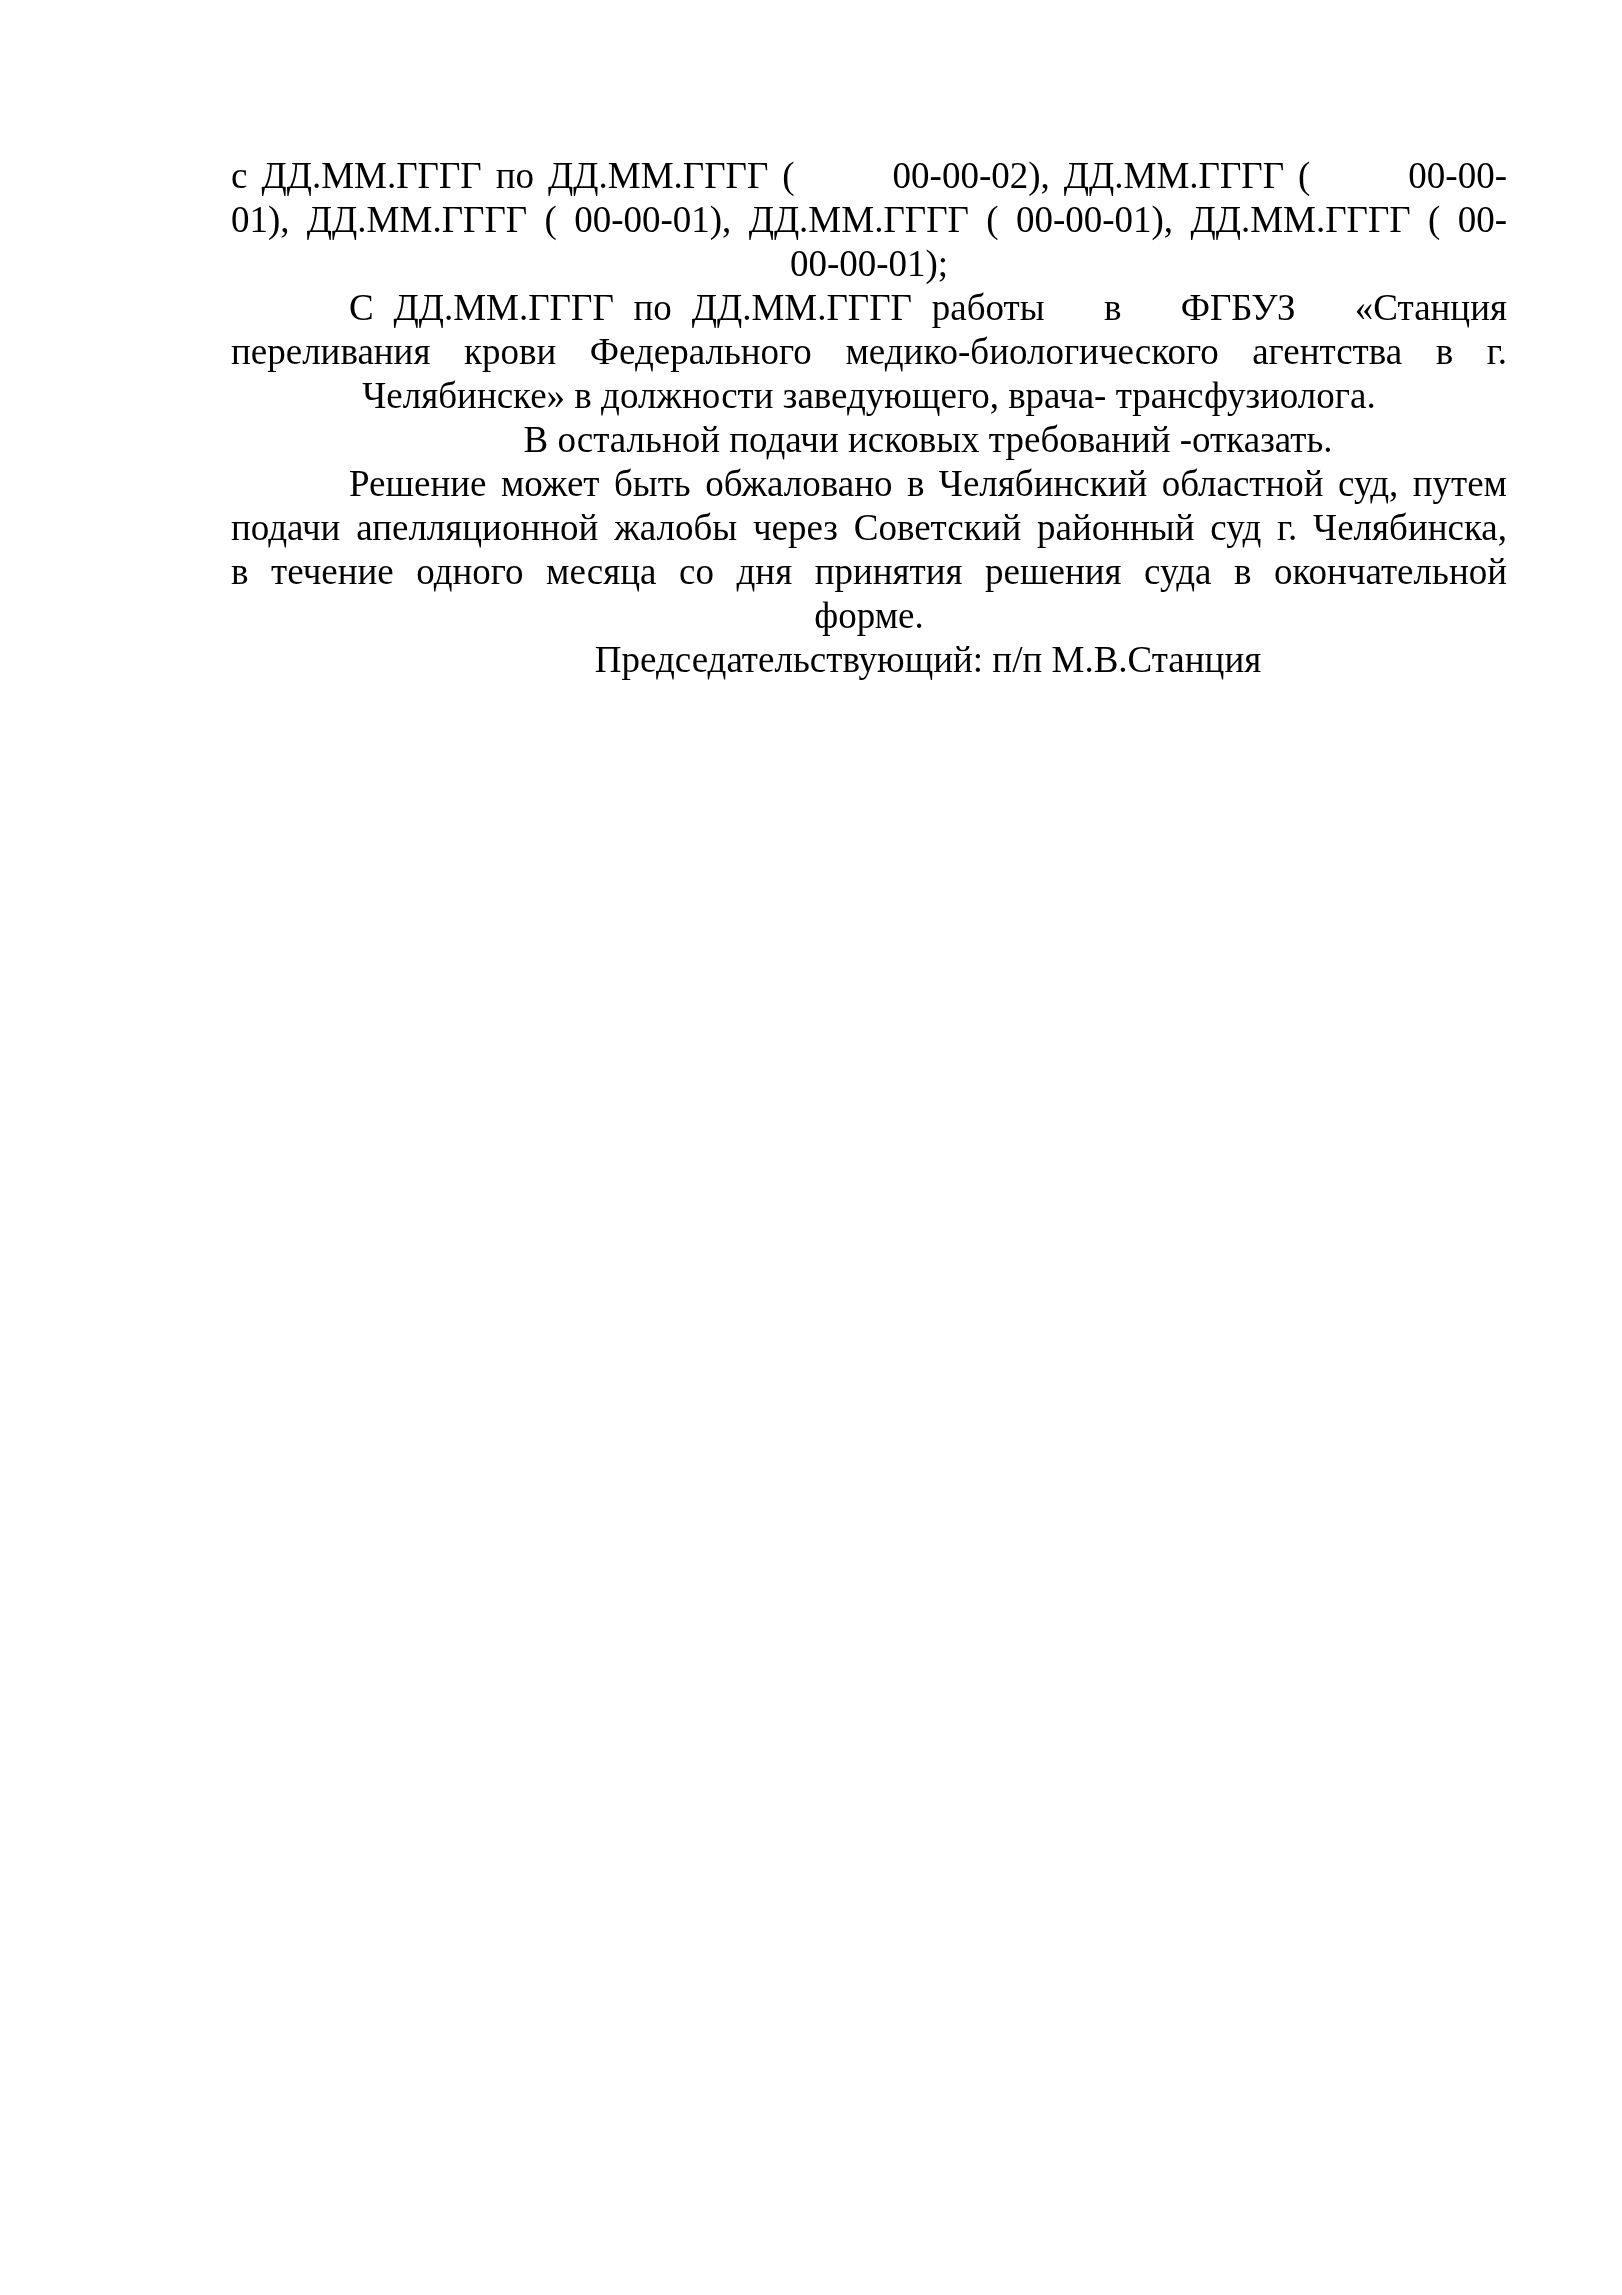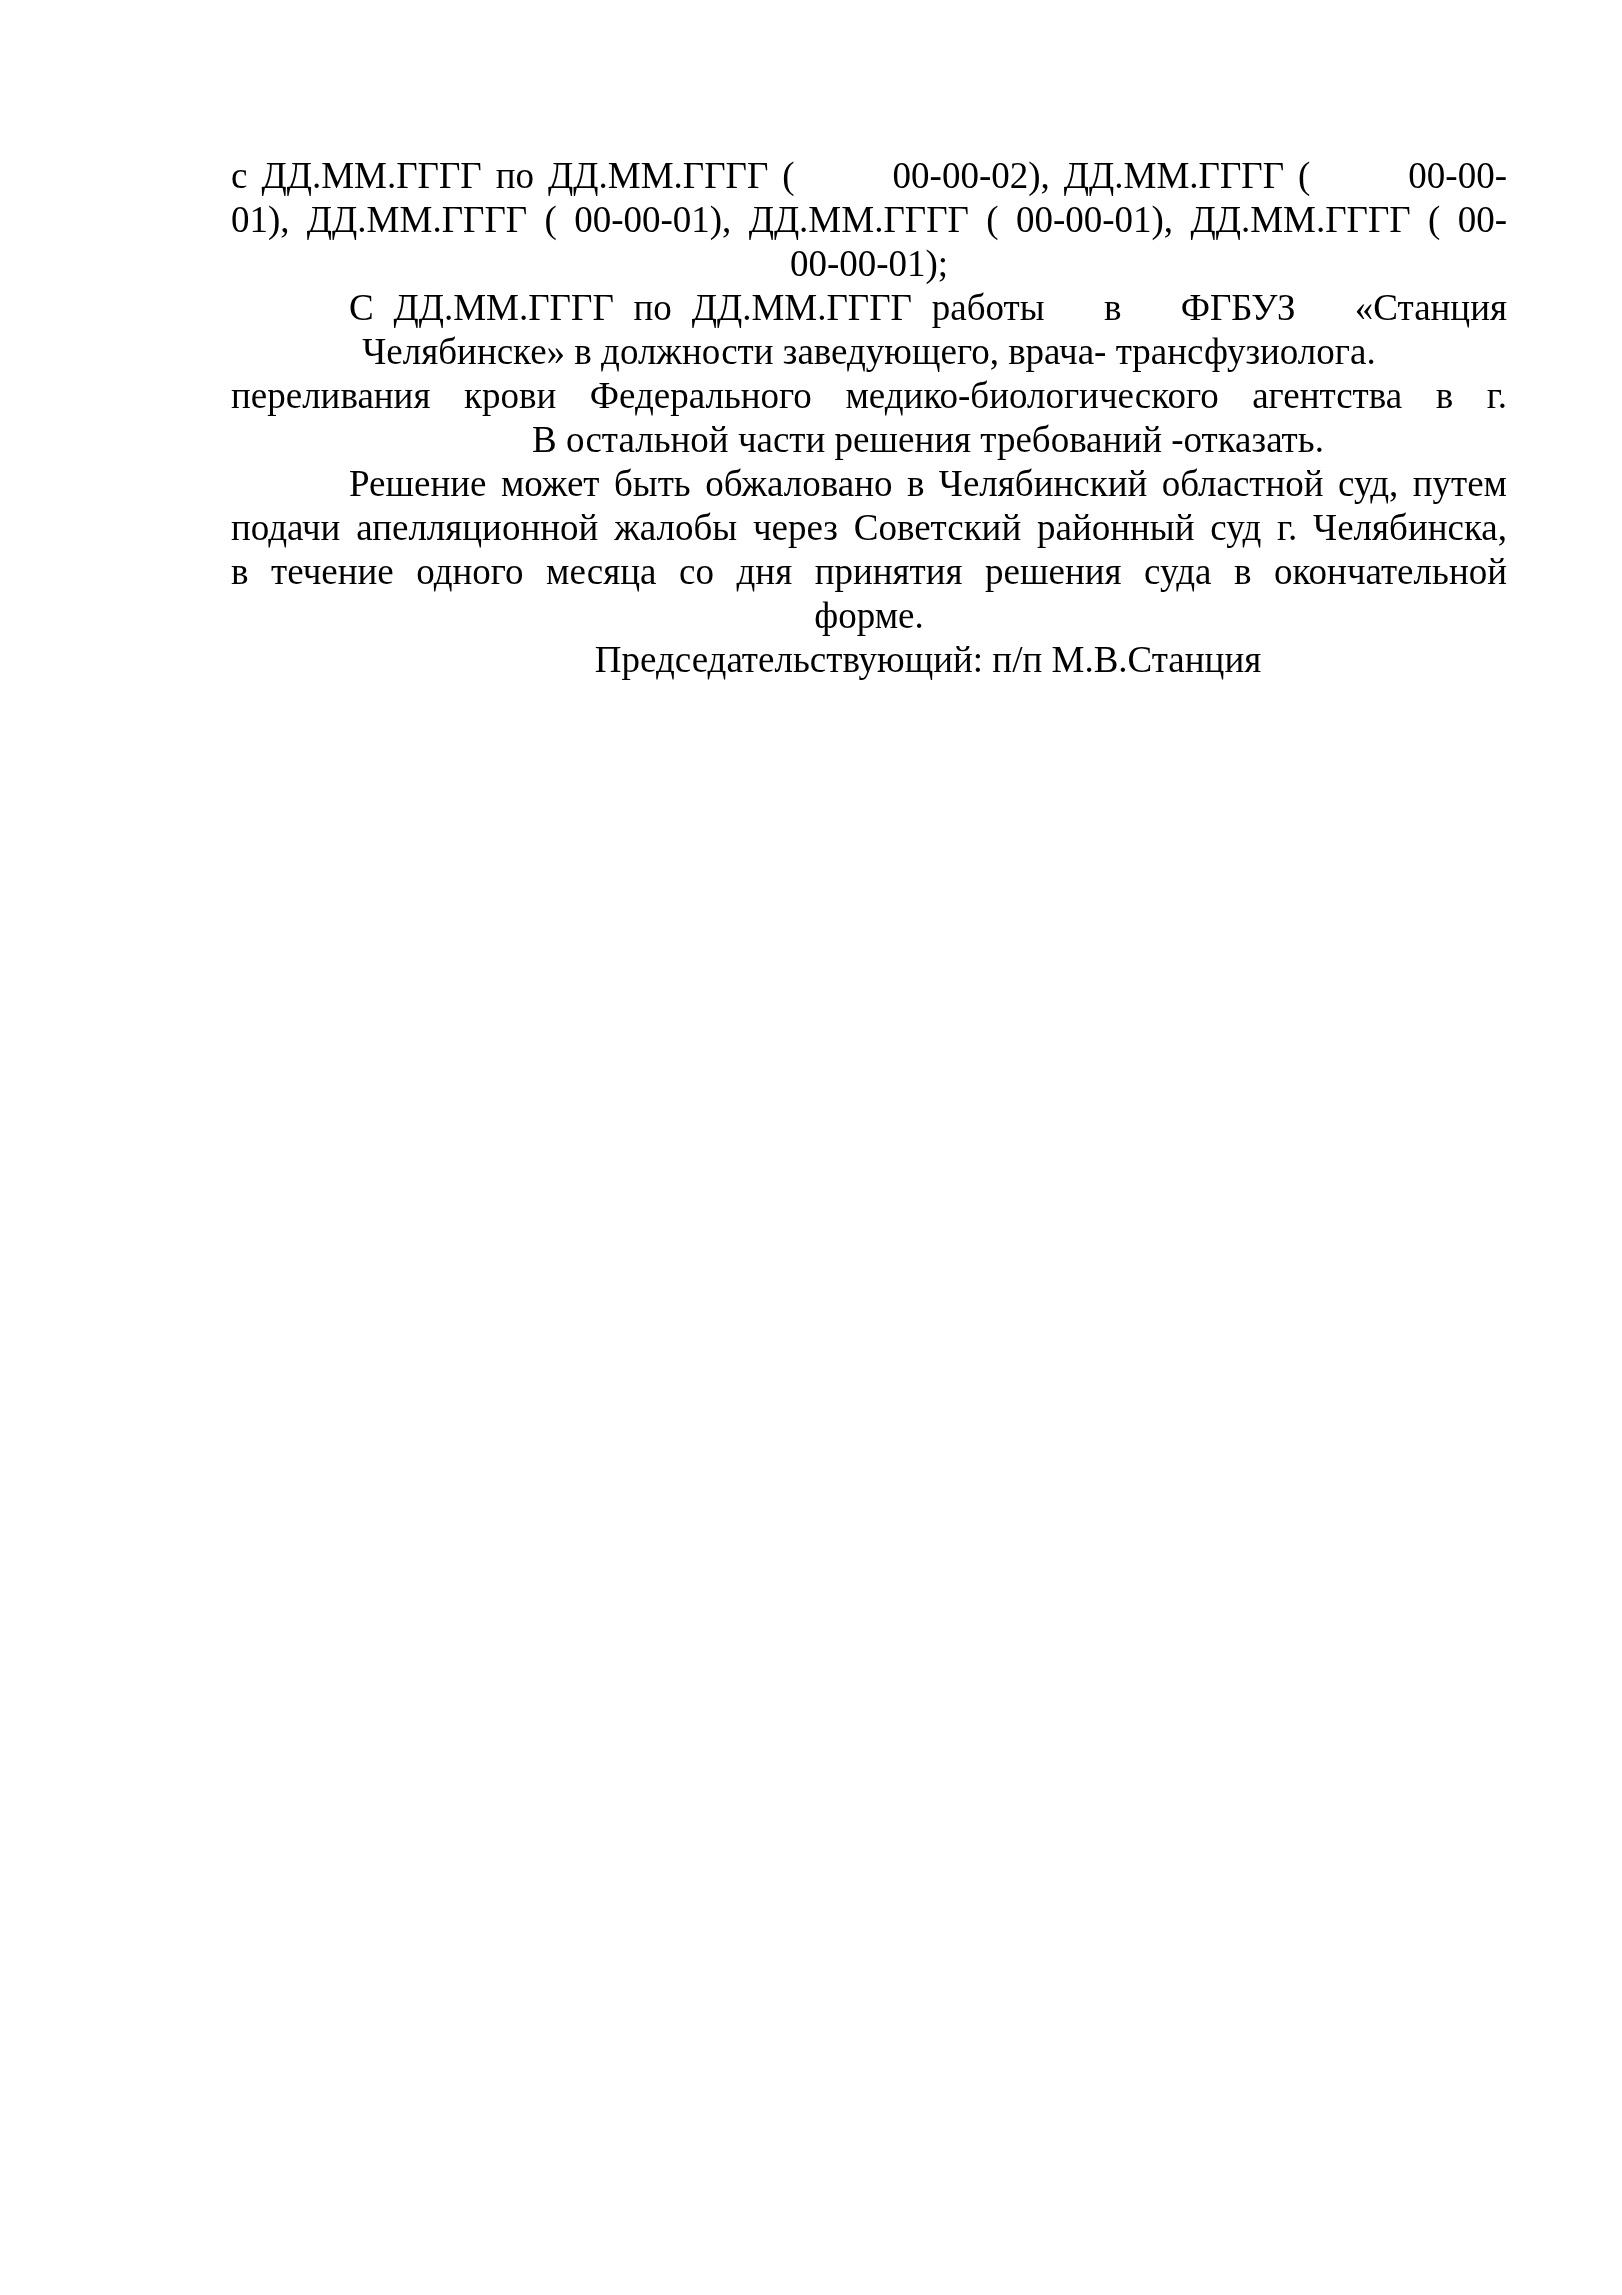--- a/index.html
+++ b/index.html
@@ -40,25 +40,25 @@
 
 <div class="page">
   <div class="doc" style="color: rgb(0, 0, 0);">
       <div class="para">
         <div class="line j">с ДД.ММ.ГГГГ по ДД.ММ.ГГГГ (&nbsp;&nbsp;&nbsp;&nbsp;&nbsp;&nbsp; 00-00-02), ДД.ММ.ГГГГ (&nbsp;&nbsp;&nbsp;&nbsp;&nbsp;&nbsp; 00-00-</div>
         <div class="line j">01), ДД.ММ.ГГГГ ( 00-00-01), ДД.ММ.ГГГГ ( 00-00-01), ДД.ММ.ГГГГ ( 00-</div>
         <div class="line">00-00-01);</div>
       </div>
       <div class="para">
         <div class="line j ind">С ДД.ММ.ГГГГ по ДД.ММ.ГГГГ работы &nbsp;&nbsp;в &nbsp;&nbsp;ФГБУЗ &nbsp;&nbsp;«Станция</div>
+        <div class="line j">переливания крови Федерального медико-биологического агентства в г.</div>
         <div class="line">Челябинске» в должности заведующего, врача- трансфузиолога.</div>
-        <div class="line j">переливания крови Федерального медико-биологического агентства в г.</div>
       </div>
       <div class="para">
-        <div class="line ind">В остальной части решения требований -отказать.</div>
+        <div class="line ind">В остальной подачи исковых требований -отказать.</div>
       </div>
       <div class="para">
         <div class="line j ind">Решение может быть обжаловано в Челябинский областной суд, путем</div>
         <div class="line j">подачи апелляционной жалобы через Советский районный суд г. Челябинска,</div>
         <div class="line j">в течение одного месяца со дня принятия решения суда в окончательной</div>
         <div class="line">форме.</div>
       </div>
       <div class="para">
         <div class="line ind">Председательствующий: п/п М.В.Станция</div>
       </div>

